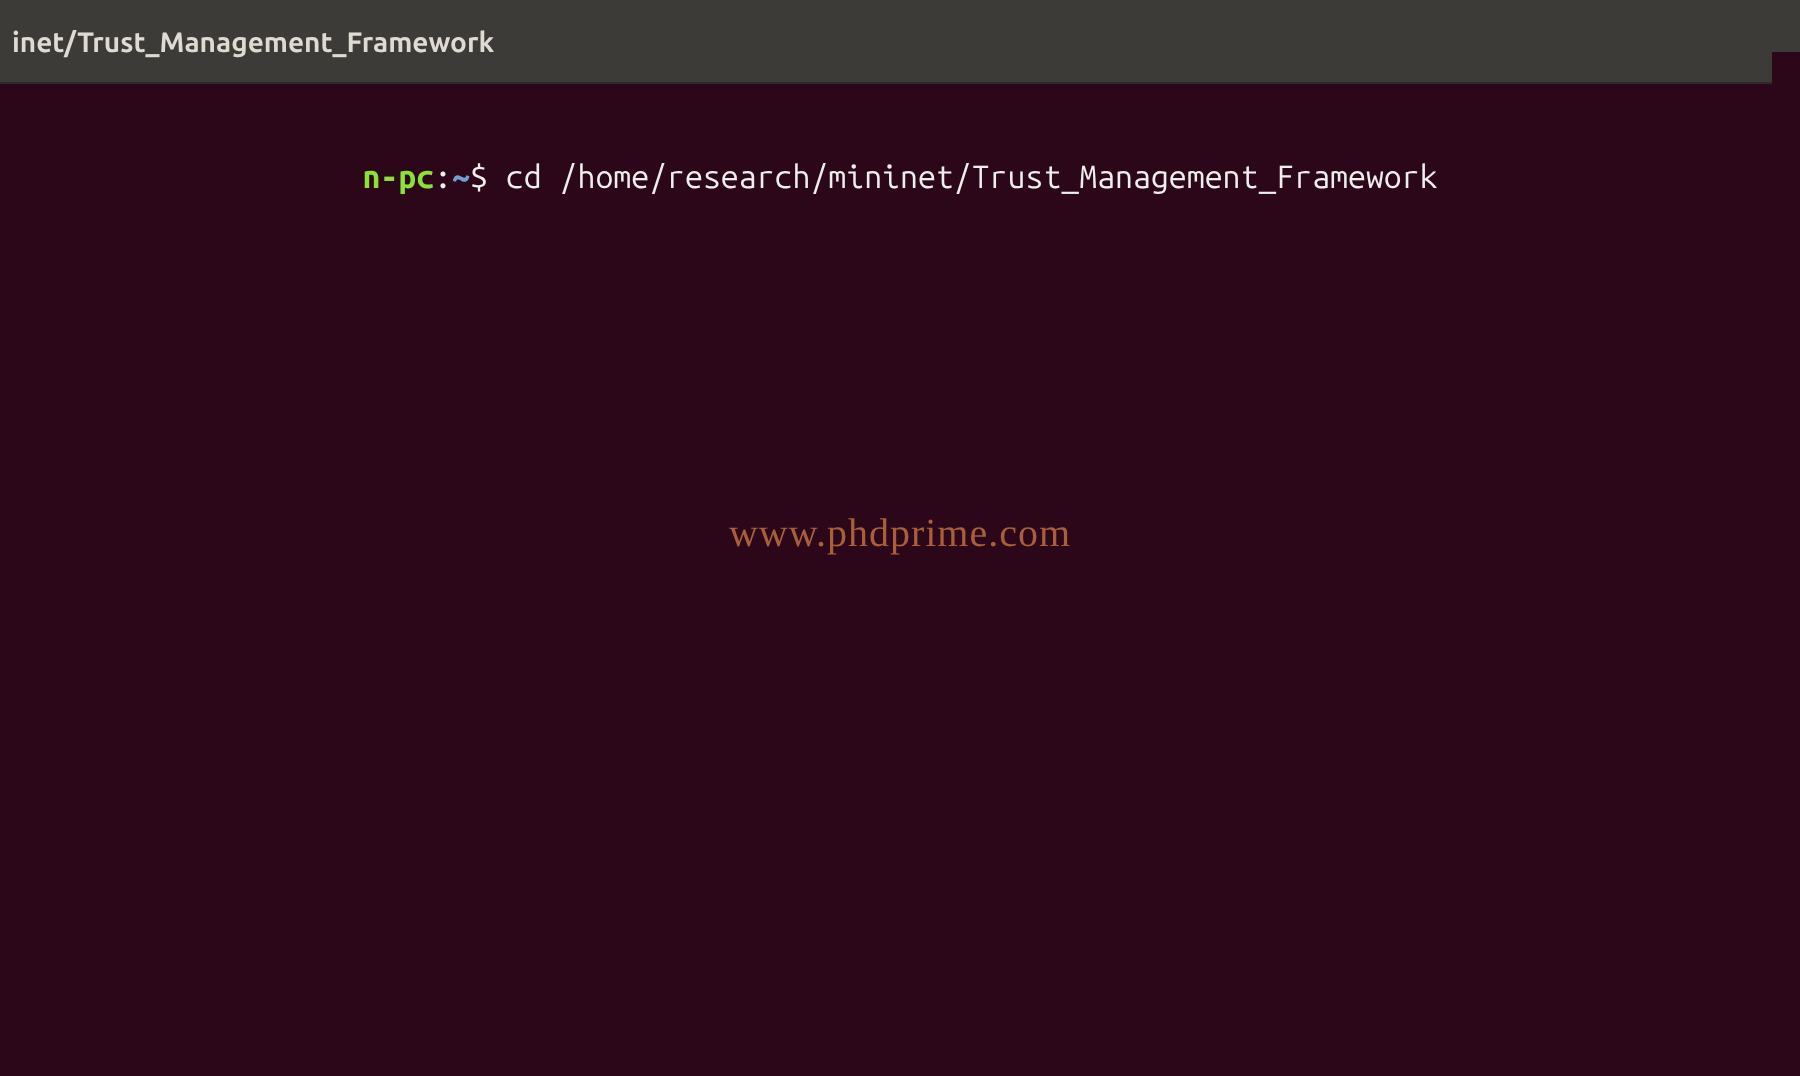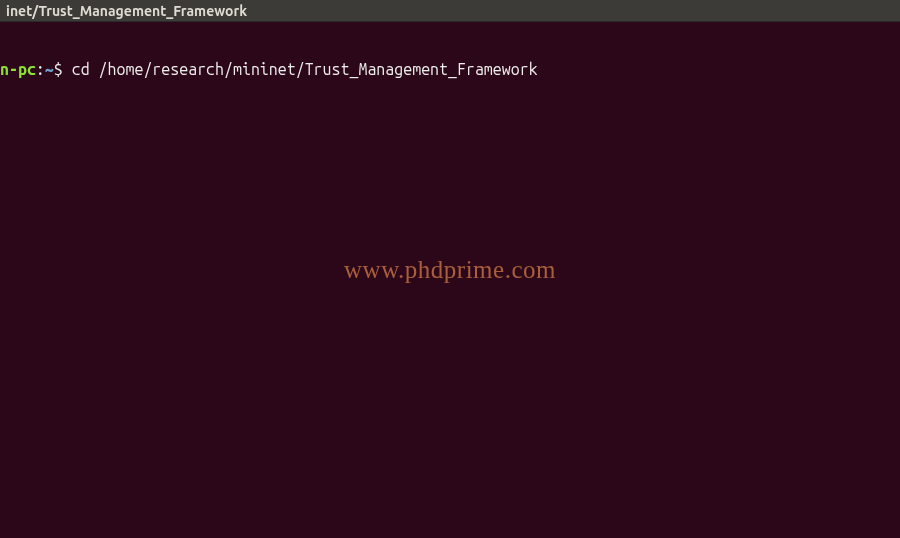--- a/index.html
+++ b/index.html
@@ -11,39 +11,40 @@
       width: 900px;
       height: 538px;
       background: #2c071a;
       font-family: "Ubuntu Mono", "DejaVu Sans Mono", Consolas, monospace;
       font-size: 16px;
       overflow: hidden;
       position: relative;
     }
     .titlebar {
       background: #3c3b37;
-      height: 22px;
+      height: 42px;
       display: flex;
       align-items: center;
       padding: 0 6px;
       color: #dfdbd2;
       font-family: Ubuntu, "Segoe UI", sans-serif;
       font-size: 14px;
       font-weight: bold;
       border-bottom: 1px solid #2b2a26;
     }
     .terminal {
       padding: 2px 0 0 0;
       line-height: 18px;
       white-space: pre;
       color: #eeeeec;
     }
     .line {
       display: block;
       padding: 0;
+      text-align: center;
     }
     .prompt-host {
       color: #8ae234;
       font-weight: bold;
     }
     .prompt-sep {
       color: #eeeeec;
     }
     .prompt-path {
       color: #729fcf;
@@ -60,21 +61,21 @@
       vertical-align: text-bottom;
       margin-bottom: 1px;
     }
     .watermark {
       position: absolute;
       top: 256px;
       left: 0;
       width: 100%;
       text-align: center;
       font-family: "Times New Roman", Times, serif;
-      font-size: 25px;
+      font-size: 20px;
       color: #a85f3a;
       pointer-events: none;
       user-select: none;
       letter-spacing: 0.5px;
     }
     .scrollbar {
       position: absolute;
       right: 0;
       top: 26px;
       bottom: 0;

